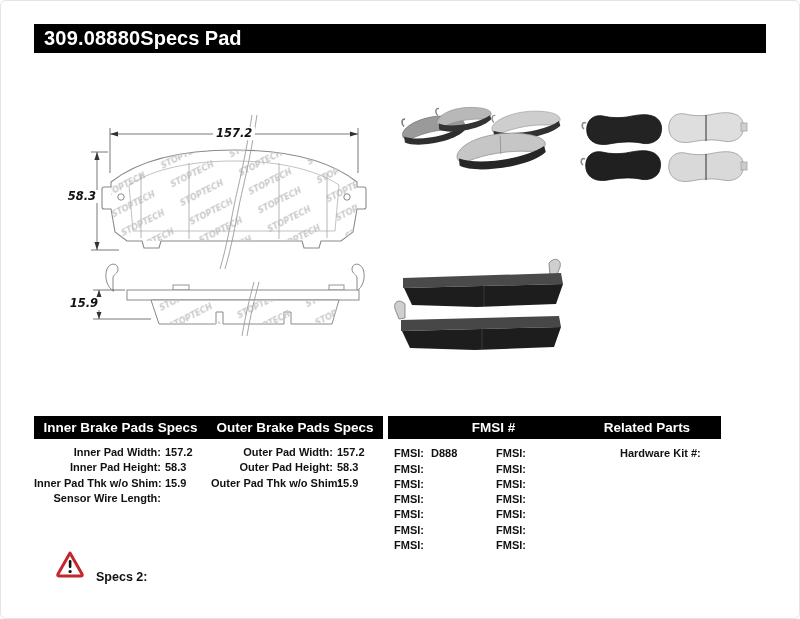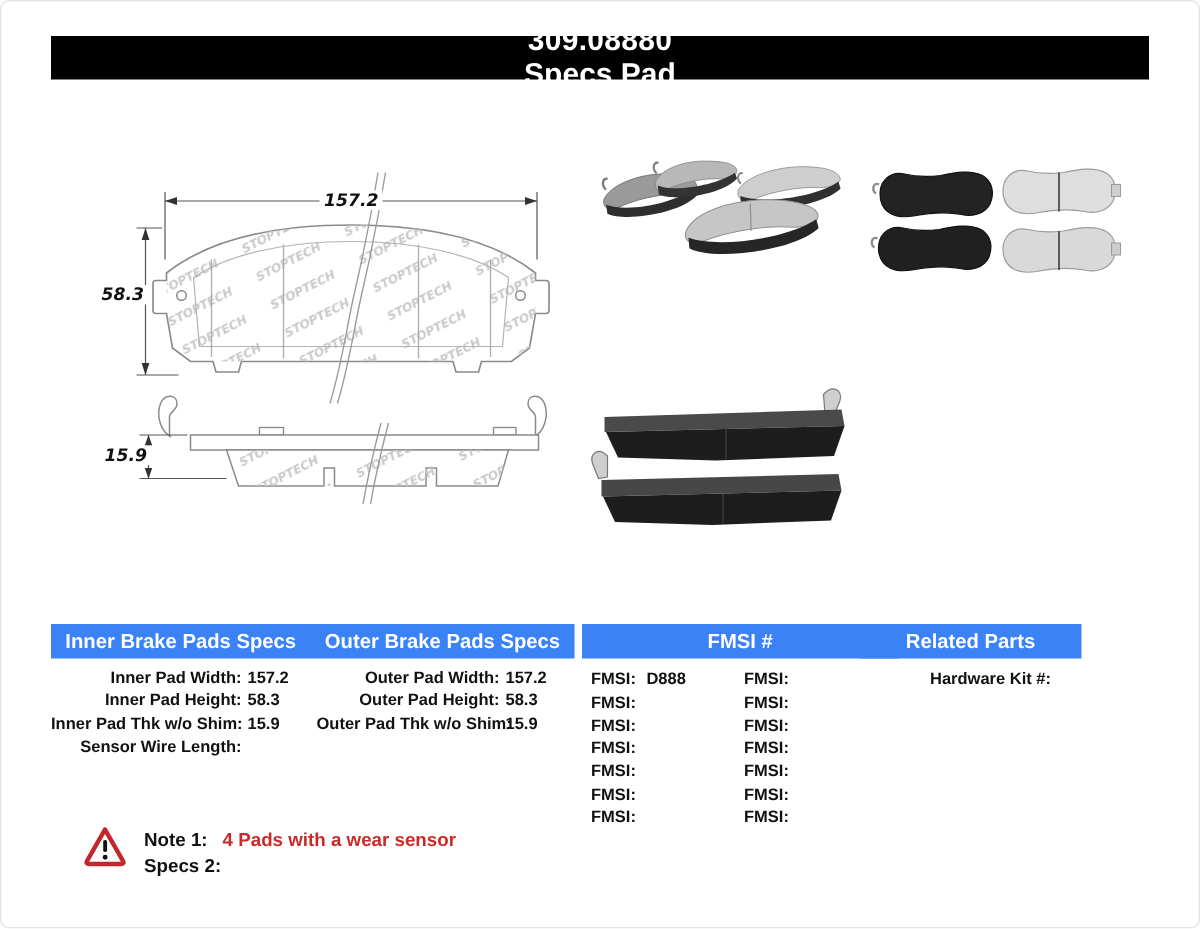--- a/index.html
+++ b/index.html
@@ -4,33 +4,33 @@
 <style>
   html,body{margin:0;padding:0;background:#fff;}
   .page{
     position:relative;width:800px;height:619px;background:#fff;overflow:hidden;
     font-family:"Liberation Sans",sans-serif;color:#111;
     border:1px solid #e4e4e4;border-radius:6px;box-sizing:border-box;
   }
   
   .header-bar{
     position:absolute;left:33px;top:23px;width:732px;height:29px;
-    background:#000;color:#fff;display:flex;align-items:center;justify-content:center;
-    padding:0 10px;box-sizing:border-box;flex-direction:column;
+    background:#000;color:#fff;display:flex;align-items:center;justify-content:flex-start;
+    padding:0 10px;box-sizing:border-box;
   }
   .header-bar .pn{font-size:20px;font-weight:bold;letter-spacing:.2px;}
   .header-bar .name{font-size:20px;font-weight:bold;}
   
   .dim-label{
     position:absolute;font-family:"DejaVu Sans",sans-serif;font-weight:bold;font-style:italic;
     font-size:11.5px;color:#111;background:#fff;padding:0 3px;line-height:13px;
   }
   
   .thead{
-    position:absolute;top:415px;height:23px;background:#3b82f6;color:#fff;
+    position:absolute;top:415px;height:23px;background:#000000;color:#fff;
     display:flex;align-items:center;box-sizing:border-box;
   }
   .thead .ttl{font-size:13.5px;font-weight:bold;white-space:nowrap;}
   .thead.split{justify-content:space-around;}
   .thead.single{justify-content:center;}
   .spec-col{position:absolute;top:443px;display:flex;flex-direction:column;}
   .spec-row{display:grid;height:15.5px;align-items:center;font-size:11px;font-weight:bold;}
   .spec-row .lbl{text-align:right;white-space:nowrap;}
   .spec-row .val{text-align:left;padding-left:4px;white-space:nowrap;}
   .inner-col .spec-row{grid-template-columns:127px auto;}
@@ -307,22 +307,18 @@
       <span class="lbl">Hardware Kit #:</span>
       <span class="val"></span>
     </div>
   </div>
 
   <svg class="note-warning" viewBox="0 0 30 28">
     <path d="M15,3 L27,24 Q28,26 25.5,26 L4.5,26 Q2,26 3,24 Z" fill="#fff" stroke="#c1272d" stroke-width="3" stroke-linejoin="round"></path>
     <rect x="13.8" y="10" width="2.6" height="8" rx="1.2" fill="#111"></rect>
     <circle cx="15.1" cy="21.5" r="1.6" fill="#111"></circle>
   </svg>
-  <div class="note-line" style="top:551px;">
-    <span class="nlabel">Note 1:</span>
-    <span class="ntext" style="color:#cc2a2a;">4 Pads with a wear sensor</span>
-  </div>
   <div class="note-line" style="top:568px;">
     <span class="nlabel">Specs 2:</span>
     <span class="ntext"></span>
   </div>
 
 </div>
 
 </body></html>

